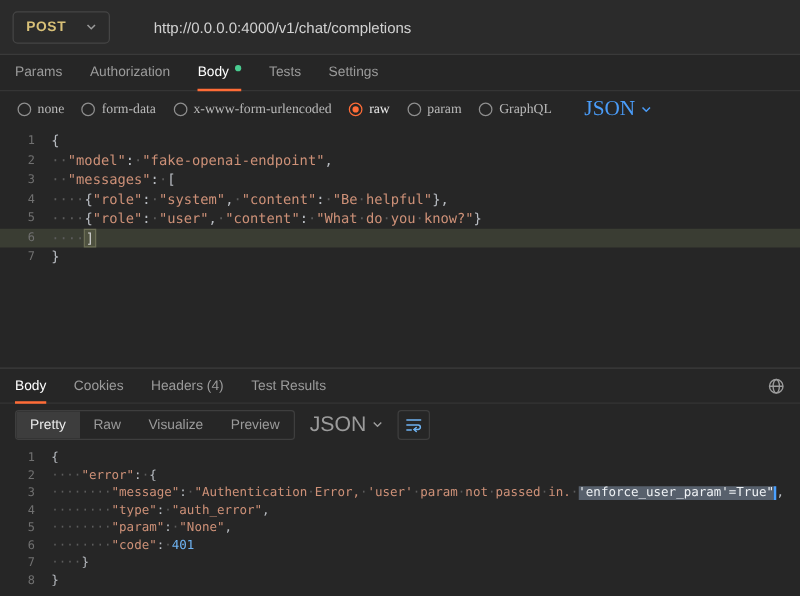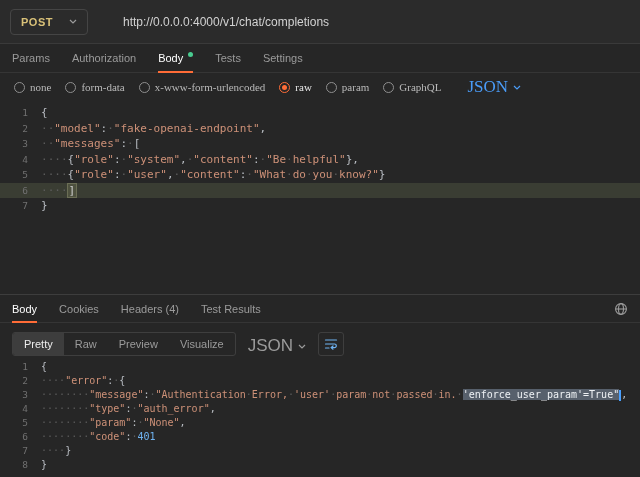--- a/index.html
+++ b/index.html
@@ -59,21 +59,21 @@
   .dot { color:#5c5c5c; }
   .tb { background:#4e513f; box-shadow:0 0 0 1px #6b6e55; color:#cfcfcf; padding:0 1px; }
   .tsel { background:#57606c; color:#eef1f4; }
   .tcur { display:inline-block; width:2px; height:11px; background:#4aa0ff; vertical-align:middle; }
 
   
   .response { flex:0 0 182px; display:flex; flex-direction:column;
     border-top:1px solid #3d3d3d; background:#262626; }
   .resptabs { flex:0 0 28px; }
   .netic { margin-left:auto; align-self:center; color:#9b9b9b; cursor:pointer; display:flex; }
-  .resptoolbar { flex:0 0 33px; display:flex; align-items:flex-end; padding:0 12px; font-size:11px; }
+  .resptoolbar { flex:0 0 33px; display:flex; align-items:center; padding:0 12px; font-size:11px; }
   .seg { display:flex; border:1px solid #3e3e3e; border-radius:3px; overflow:hidden; }
   .seg-item { padding:5px 11px; color:#9b9b9b; cursor:pointer; white-space:nowrap; }
   .seg-item.active { background:#3d3d3d; color:#ededed; }
   .wrapbtn { margin-left:12px; width:26px; height:24px; border:1px solid #3e3e3e;
     border-radius:3px; display:flex; align-items:center; justify-content:center;
     color:#6fb3f2; cursor:pointer; box-sizing:border-box; }
 </style>
 </head>
 <body>
 
@@ -175,22 +175,22 @@
           <circle cx="7" cy="7" r="5.4"></circle>
             <ellipse cx="7" cy="7" rx="2.5" ry="5.4"></ellipse>
             <line x1="1.6" y1="7" x2="12.4" y2="7"></line>
         </svg>
       </span>
     </div>
     <div class="resptoolbar">
       <div class="seg">
         <div class="seg-item active">Pretty</div>
         <div class="seg-item">Raw</div>
+        <div class="seg-item">Visualize</div>
         <div class="seg-item">Preview</div>
-        <div class="seg-item">Visualize</div>
       </div>
       <div class="langsel" style="color:#9b9b9b;">
         <span>JSON</span>
         <svg class="chev" style="color:#9b9b9b;" width="8" height="5" viewBox="0 0 8 5">
             <polyline points="1,1 4,4 7,1" fill="none" stroke="currentColor" stroke-width="1.2"></polyline>
           </svg>
       </div>
       <span class="wrapbtn">
         <svg width="14" height="14" viewBox="0 0 14 14" fill="none" stroke="currentColor" stroke-width="1.2" stroke-linecap="round">
           <line x1="1.5" y1="3" x2="12.5" y2="3"></line>

